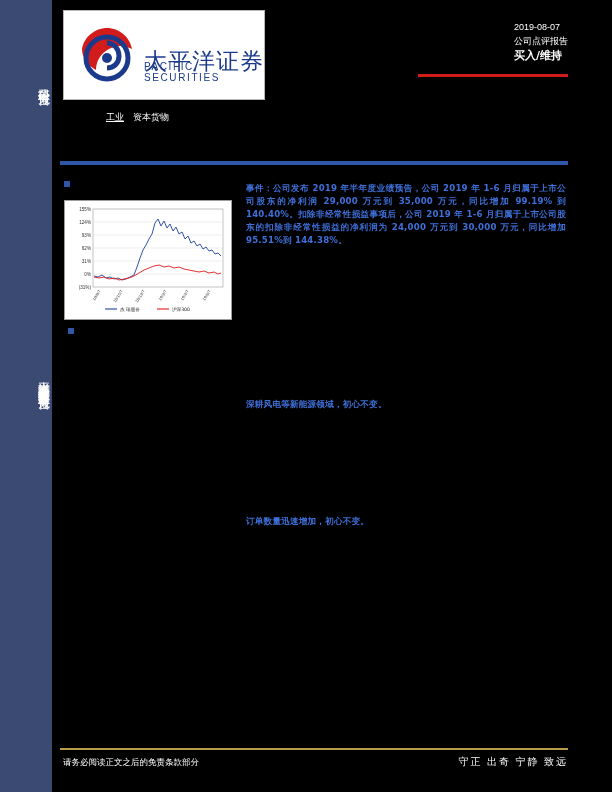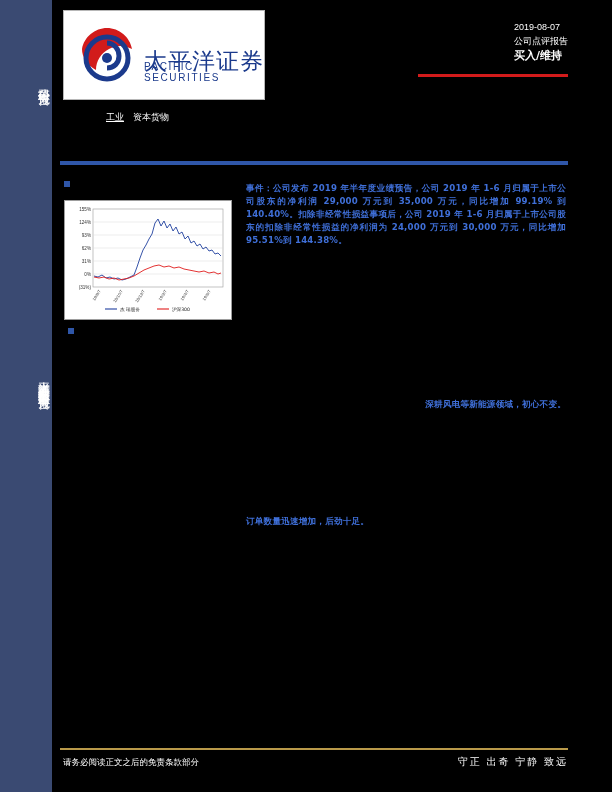--- a/index.html
+++ b/index.html
@@ -186,21 +186,21 @@
     position: absolute;
     color: #3f6fd8;
     font-size: 8.6px;
     line-height: 13px;
     font-family: "DejaVu Sans", sans-serif;
     font-weight: bold;
     letter-spacing: 0.2px;
   }
   .para-summary { left: 246px; top: 182px; width: 320px; text-align: justify; }
   .para-h1 { left: 246px; top: 283px; width: 320px; }
-  .para-h2 { left: 246px; top: 398px; width: 320px; text-align: right; }
+  .para-h2 { left: 246px; top: 398px; width: 320px; }
   .para-h3 { left: 246px; top: 515px; width: 320px; }
   .para-h4 { left: 246px; top: 649px; width: 320px; }
 
   
   .footer-rule {
     position: absolute;
     left: 60px;
     top: 748px;
     width: 508px;
     height: 1.5px;
@@ -215,21 +215,21 @@
     font-family: "DejaVu Sans", sans-serif;
     text-align: center;
   }
   .footer-right {
     position: absolute;
     right: 44px;
     top: 755px;
     font-size: 10px;
     color: #ffffff;
     letter-spacing: 2px;
-    font-family: Liberation Sans, sans-serif;
+    font-family: Liberation Serif, serif;
   }
 </style>
 </head>
 <body>
 
 <div class="page">
 
   <div class="sidebar">
     <div class="sidebar-text sidebar-top">公司研究报告</div>
     <div class="sidebar-text sidebar-bottom">太平洋证券股份有限公司证券研究报告</div>
@@ -302,19 +302,19 @@
         <line x1="40" y1="108" x2="52" y2="108" stroke="#1f3f9e" stroke-width="1.1"></line>
         <text x="55" y="110" font-family="DejaVu Sans, sans-serif" font-size="4.6" fill="#222222">杰 瑞股份</text>
         <line x1="92" y1="108" x2="104" y2="108" stroke="#e01c1c" stroke-width="1.1"></line>
         <text x="107" y="110" font-family="DejaVu Sans, sans-serif" font-size="4.6" fill="#222222">沪深300</text>
       </svg>
     </div>
   </div>
 
   <div class="para para-summary">事件：公司发布 2019 年半年度业绩预告，公司 2019 年 1-6 月归属于上市公司股东的净利润 29,000 万元到 35,000 万元，同比增加 99.19% 到 140.40%。扣除非经常性损益事项后，公司 2019 年 1-6 月归属于上市公司股东的扣除非经常性损益的净利润为 24,000 万元到 30,000 万元，同比增加 95.51%到 144.38%。</div>
   <div class="para para-h2">深耕风电等新能源领域，初心不变。</div>
-  <div class="para para-h3">订单数量迅速增加，后劲十足。</div>
+  <div class="para para-h3">订单数量迅速增加，初心不变。</div>
 
   <div class="footer-rule"></div>
   <div class="footer-left">请务必阅读正文之后的免责条款部分</div>
   <div class="footer-right">守正 出奇 宁静 致远</div>
 
 </div>
 
 </body></html>

